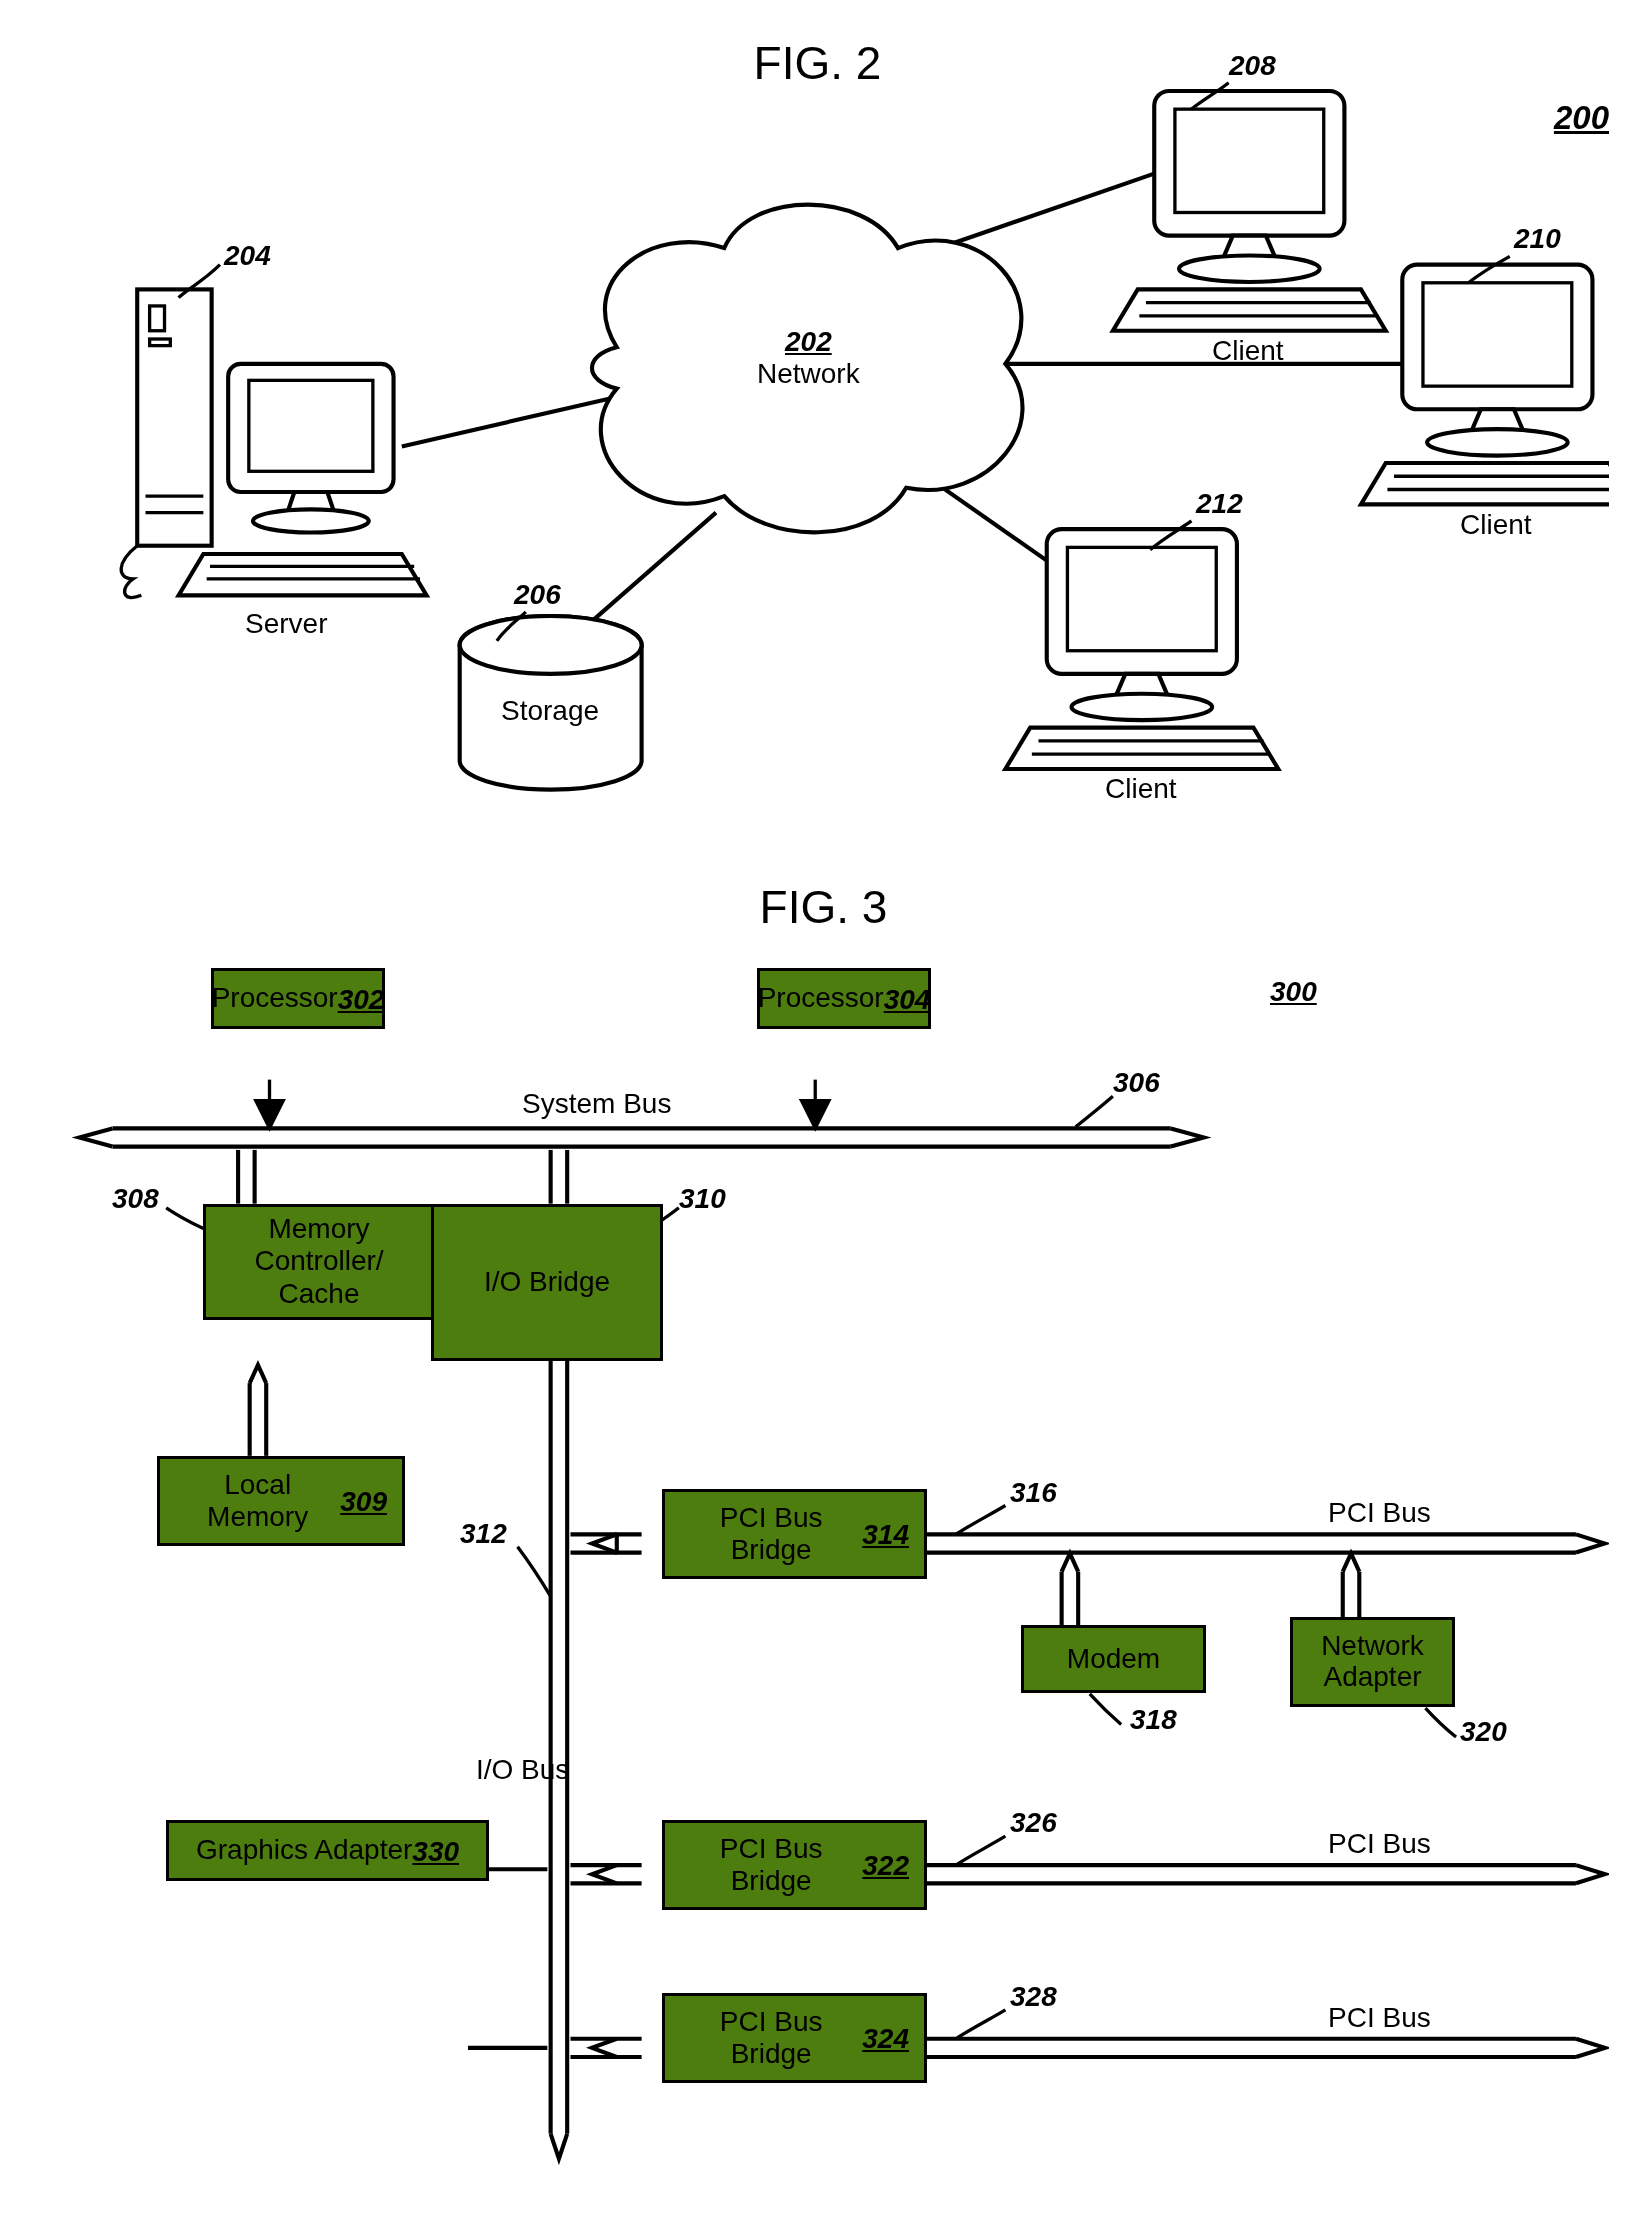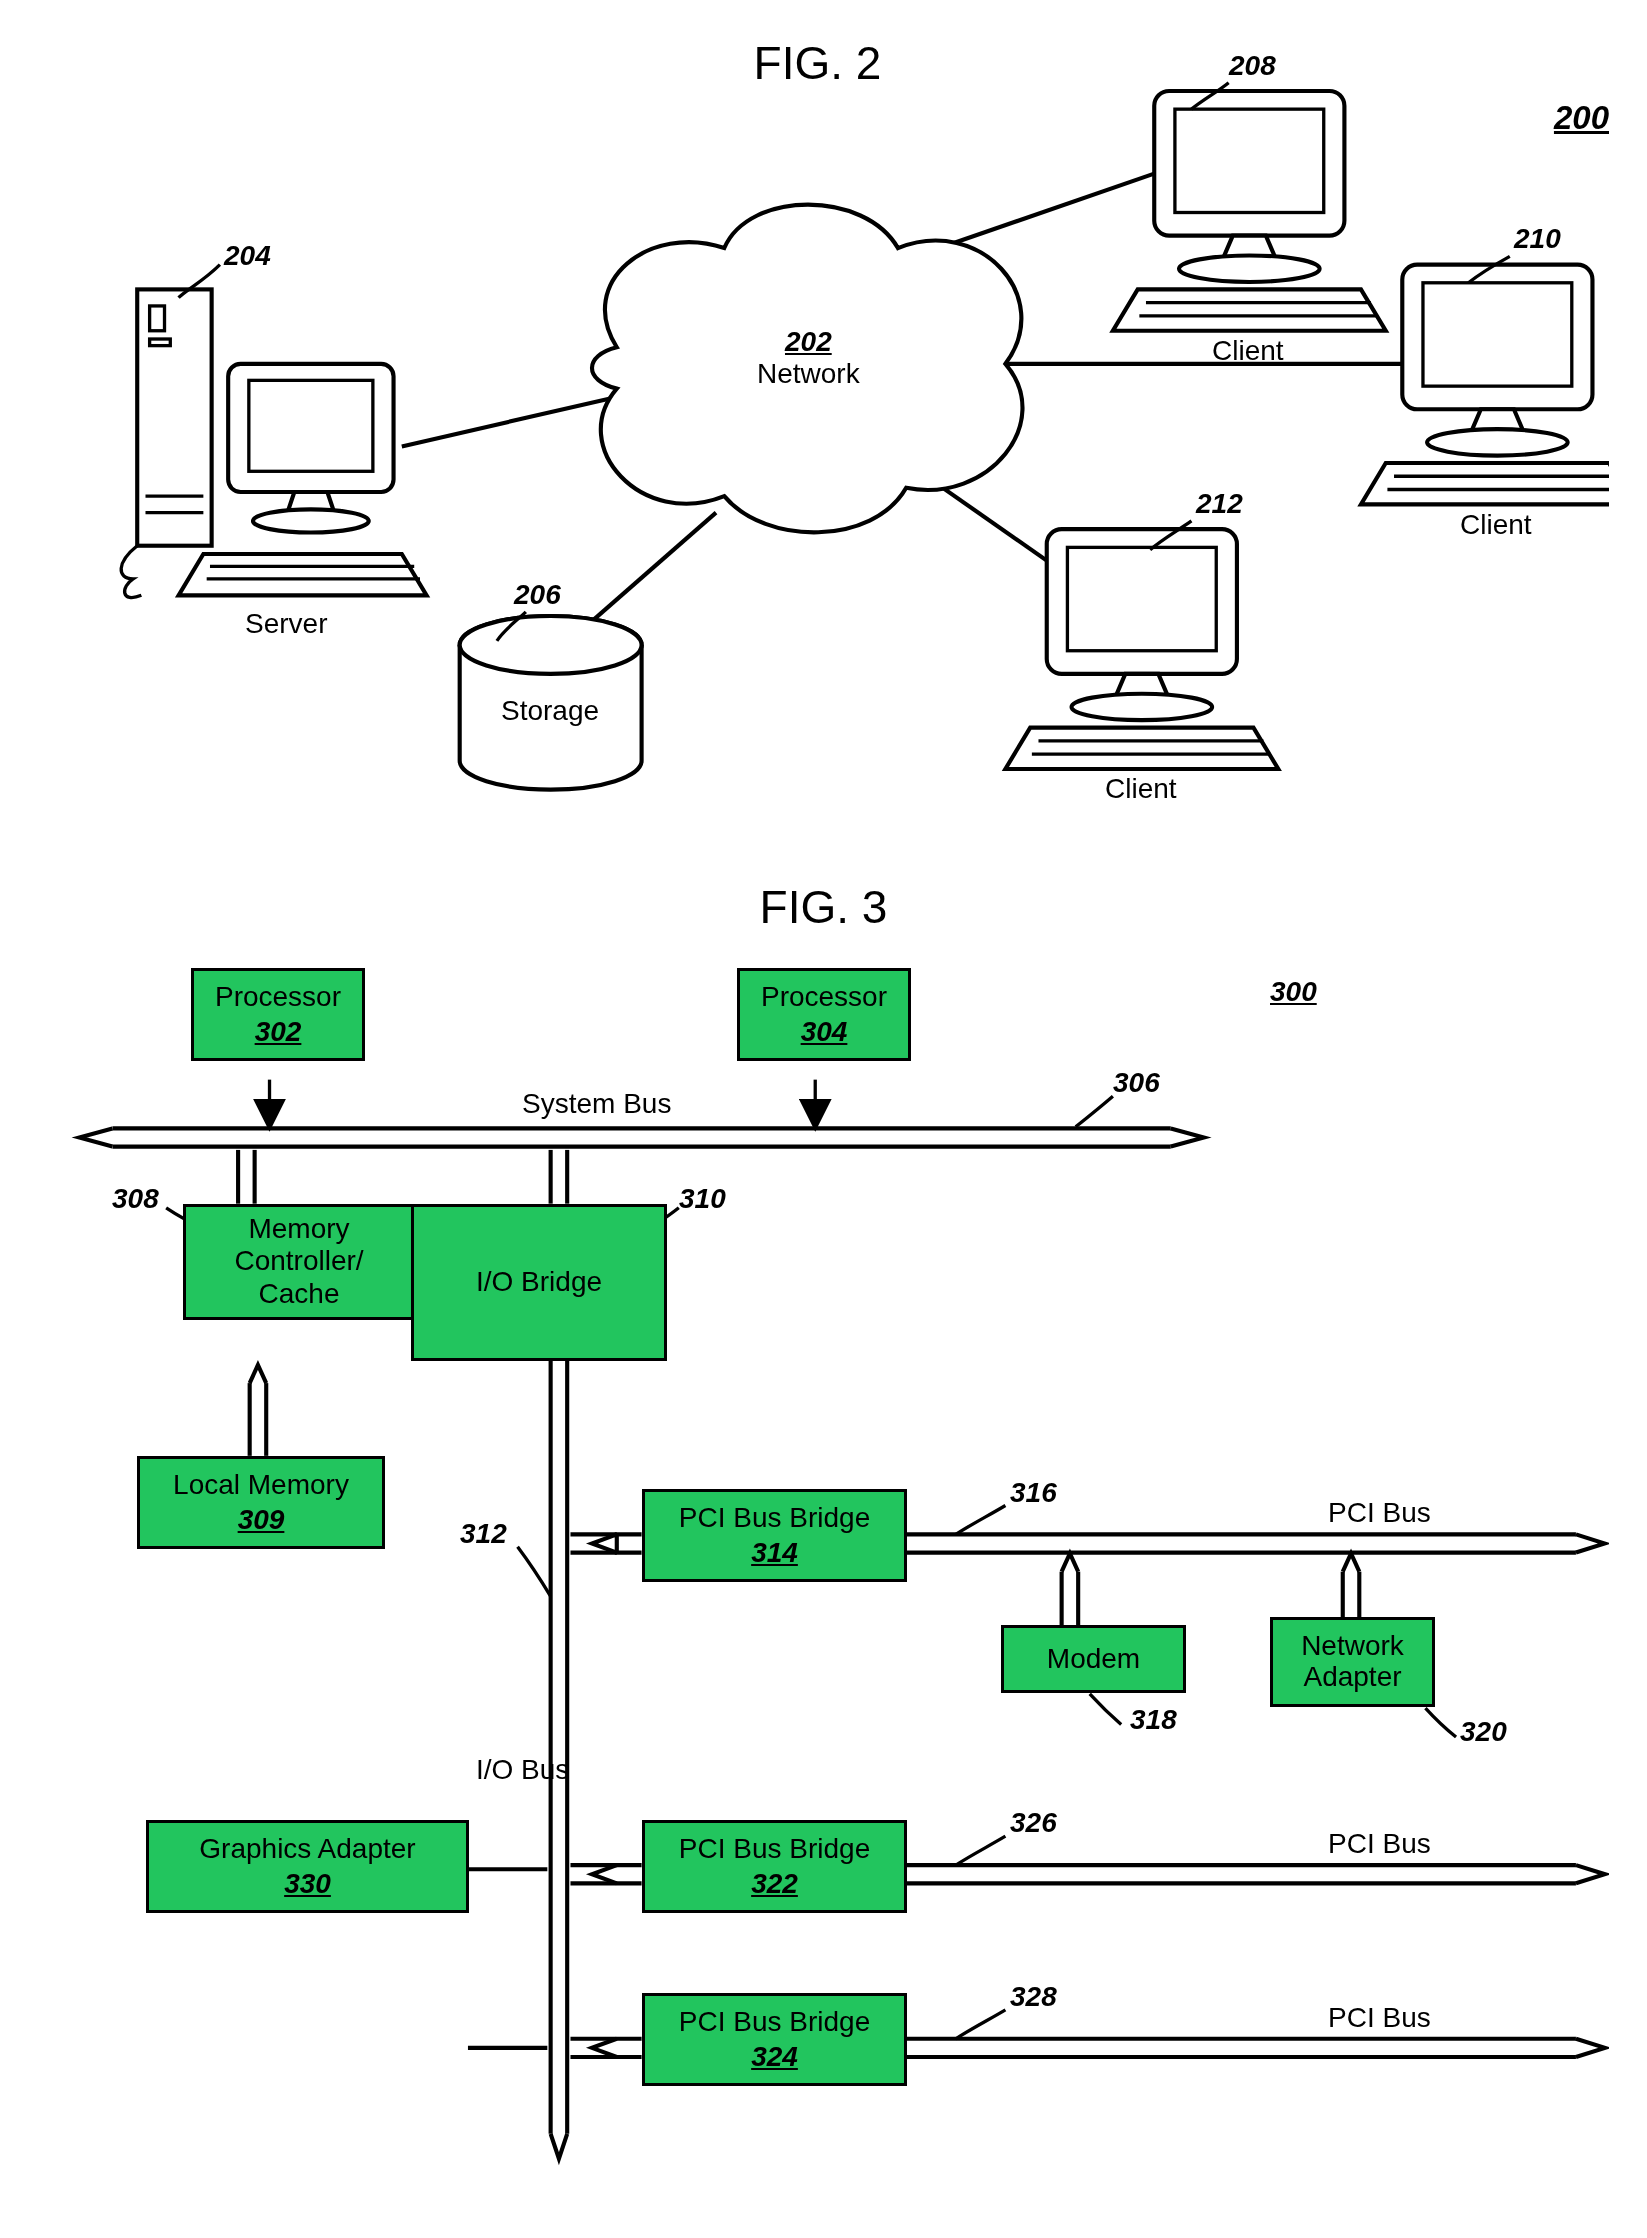--- a/index.html
+++ b/index.html
@@ -9,28 +9,29 @@
     margin: 0;
     padding: 33px;
     width: 1647px;
   }
   .fig-title { font-size: 46px; text-align: center; margin: 3.3px 0; }
   .fig-num { font-size: 33px; font-weight: bold; font-style: italic; text-decoration: underline; text-align: right; }
   .ref { font-size: 28px; font-weight: bold; font-style: italic; }
   .label { font-size: 28px; }
   .box {
     border: 3.3px solid #000;
-    background: #22c55e;
+    background: #4d7c0f;
     text-align: center;
     padding: 10px 15px;
     font-size: 28px;
     display: flex;
-    flex-direction: column;
+    flex-direction: row;
     align-items: center;
     justify-content: center;
+    margin-left: 20px;
   }
   .box .num { font-weight: bold; font-style: italic; text-decoration: underline; margin-top: 3.3px; }
   svg { display:block; }
   .thin { stroke:#000; stroke-width:4; fill:none; }
   .thick { stroke:#000; stroke-width:5; fill:none; }
   .fillw { fill:#fff; }
   .arrowhead { fill:#000; }
 
   
   .fig2 { position: relative; width: 1571px; height: 827px; margin: 0 auto; }
@@ -248,21 +249,21 @@
     <span class="num">302</span>
   </div>
   <div class="box" style="position:absolute;left:699px;top:91px;width:174px">
     <span>Processor</span>
     <span class="num">304</span>
   </div>
 
   <div class="box" style="position:absolute;left:145px;top:327px;width:232px;height:116px">
     <span style="line-height:1.15">Memory Controller/ Cache</span>
   </div>
-  <div class="box" style="position:absolute;left:373px;top:327px;width:256px;height:157px">
+  <div class="box" style="position:absolute;left:373px;top:327px;width:232px;height:157px">
     <span>I/O Bridge</span>
   </div>
 
   <div class="box" style="position:absolute;left:99px;top:579px;width:248px">
     <span>Local Memory</span>
     <span class="num">309</span>
   </div>
 
   <div class="box" style="position:absolute;left:604px;top:612px;width:265px">
     <span>PCI Bus Bridge</span>

